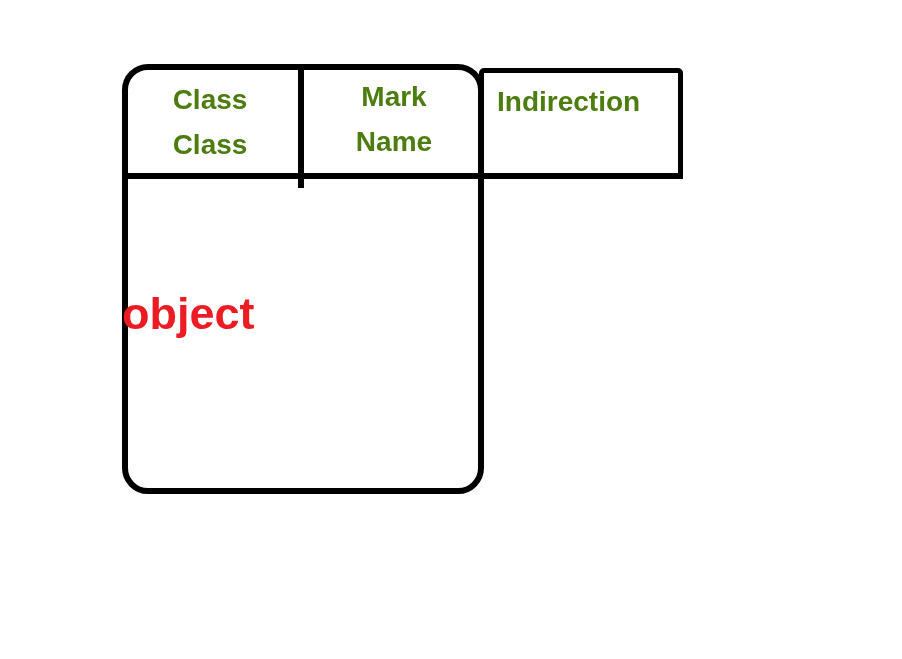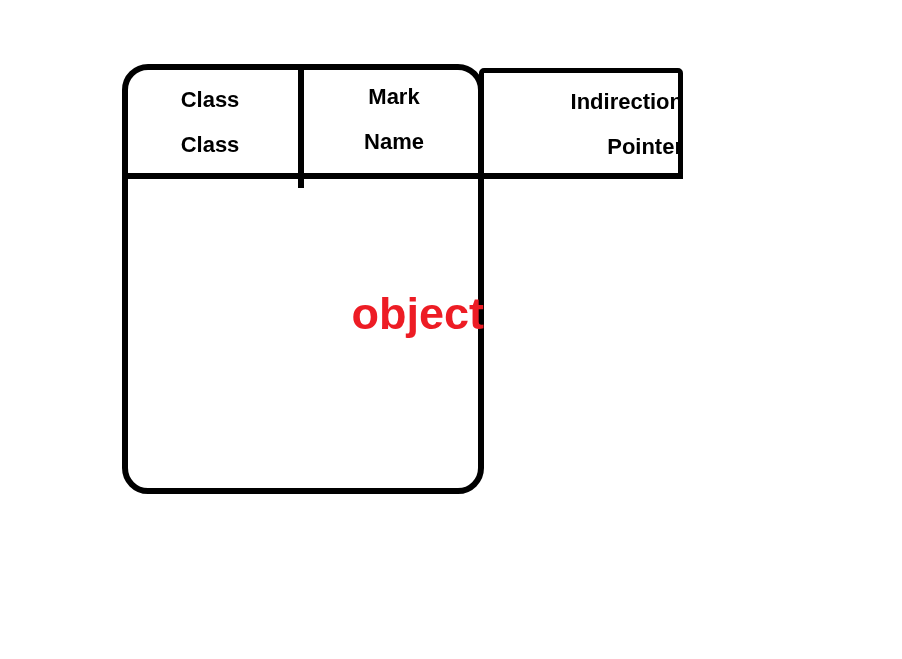--- a/index.html
+++ b/index.html
@@ -52,40 +52,40 @@
   .column-divider {
     position: absolute;
     left: 298px;
     top: 64px;
     width: 6px;
     height: 124px;
     background: #000000;
   }
   .cell-label {
     position: absolute;
-    font-size: 22px;
+    font-size: 28px;
     font-weight: bold;
     line-height: 45px;
-    color: #000000;
+    color: #4d7c0f;
     text-align: center;
     white-space: nowrap;
   }
   .cell-label span { display: block; }
   .class-label { left: 122px; top: 77px; width: 176px; }
   .mark-label  { left: 304px; top: 74px; width: 180px; }
   .indirection-label {
     left: 497px; top: 79px; width: 186px;
-    text-align: right;
+    text-align: left;
   }
   .object-label {
     position: absolute;
     left: 122px;
     top: 288px;
     width: 362px;
-    text-align: right;
+    text-align: left;
     font-size: 45px;
     font-weight: bold;
     line-height: 52px;
     color: #ed1c24;
   }
 </style>
 </head>
 <body>
 
 <div class="canvas">
@@ -102,18 +102,17 @@
     <span>Class</span>
   </div>
 
   <div class="cell-label mark-label">
     <span>Mark</span>
     <span>Name</span>
   </div>
 
   <div class="cell-label indirection-label">
     <span>Indirection</span>
-    <span>Pointer</span>
   </div>
 
   <div class="object-label" style="color: rgb(237, 28, 36);">object</div>
 
 </div>
 
 </body></html>

